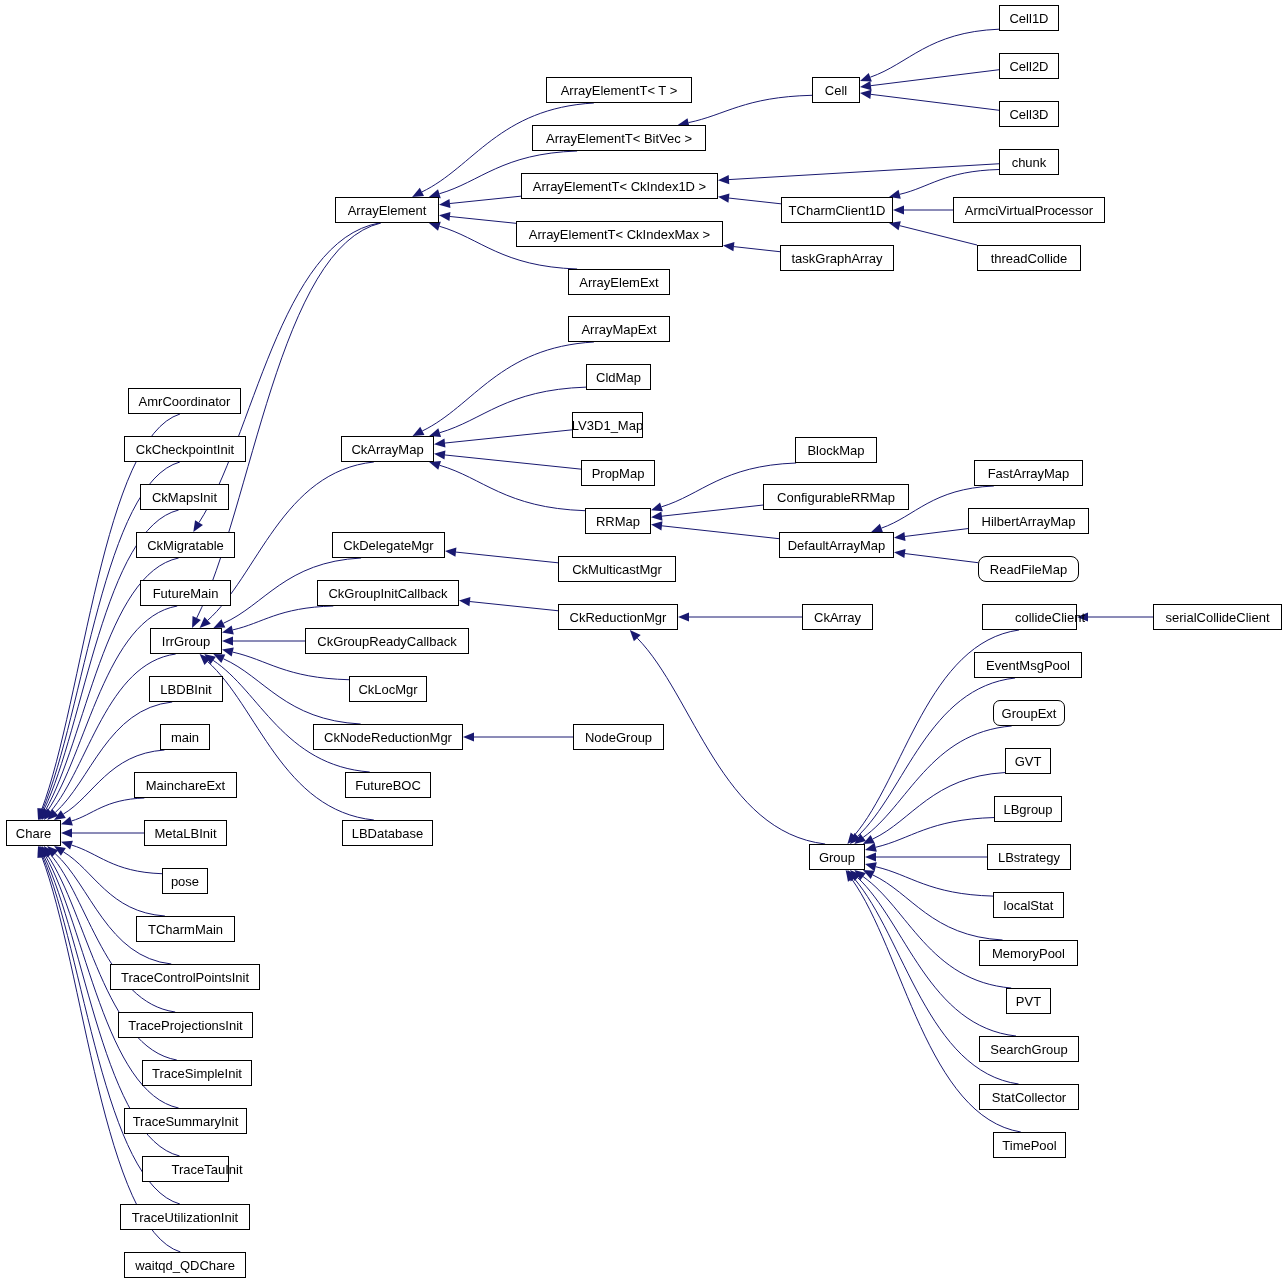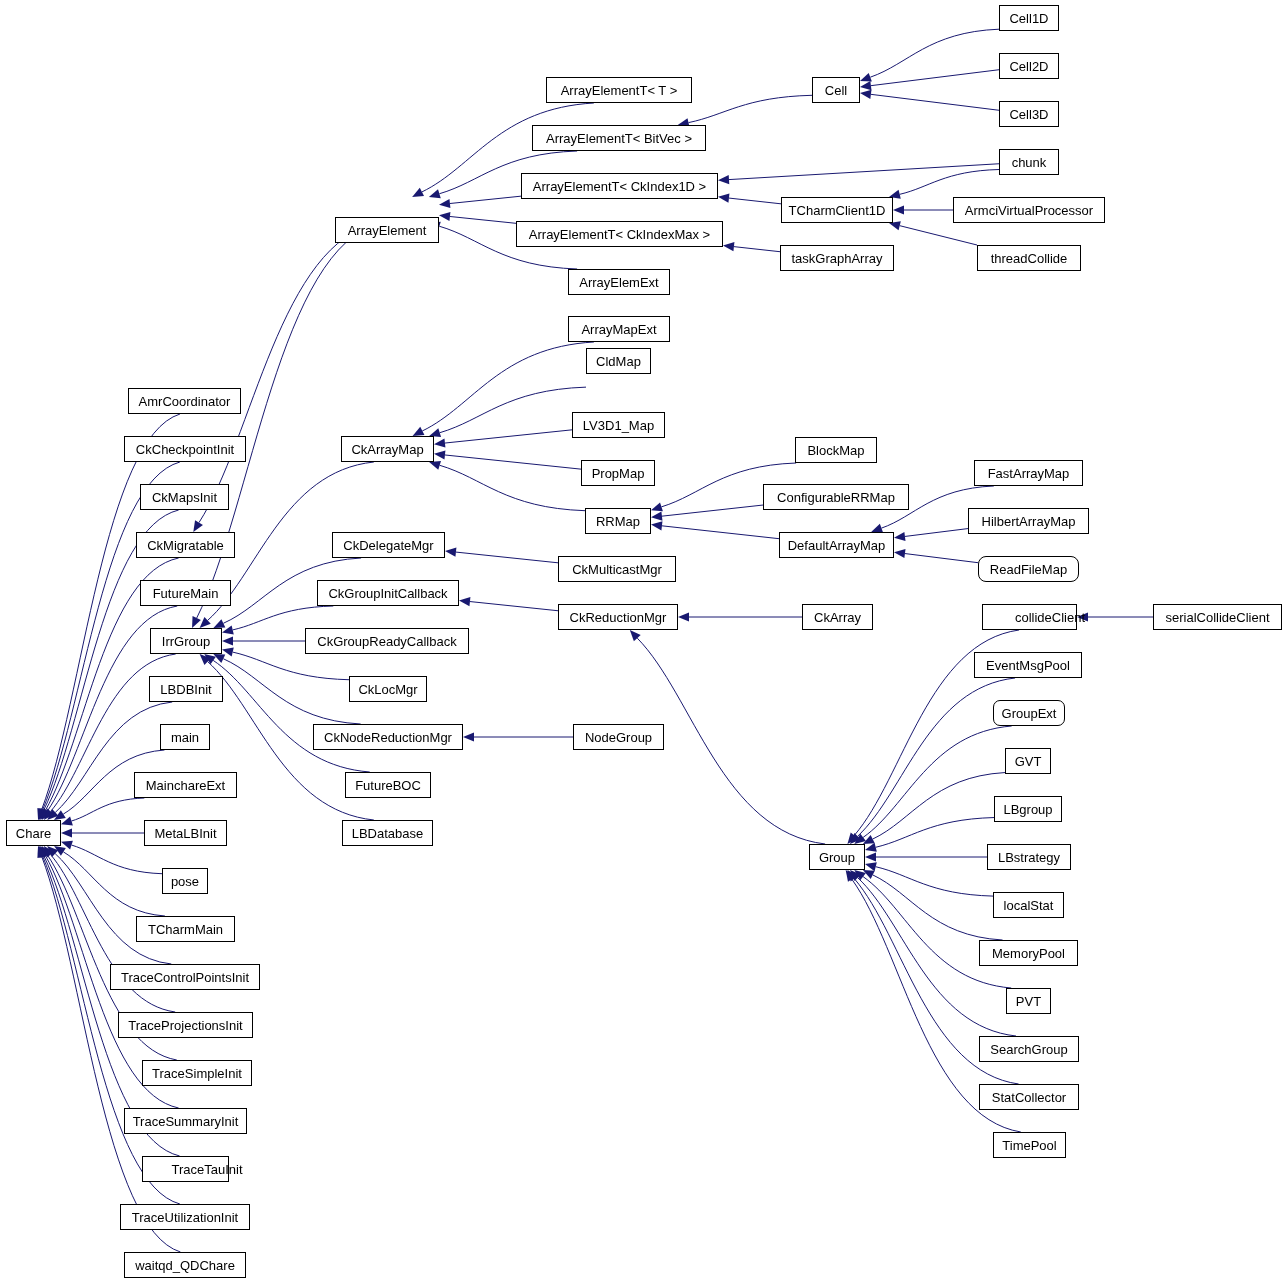--- a/index.html
+++ b/index.html
@@ -196,29 +196,29 @@
     </svg>
 <div class="node" style="left: 999px; top: 5px; width: 60px;">Cell1D</div>
     <div class="node" style="left: 999px; top: 53px; width: 60px;">Cell2D</div>
     <div class="node" style="left: 999px; top: 101px; width: 60px;">Cell3D</div>
     <div class="node" style="left: 812px; top: 77px; width: 48px;">Cell</div>
     <div class="node" style="left: 546px; top: 77px; width: 146px;">ArrayElementT&lt; T &gt;</div>
     <div class="node" style="left: 532px; top: 125px; width: 174px;">ArrayElementT&lt; BitVec &gt;</div>
     <div class="node" style="left: 521px; top: 173px; width: 197px;">ArrayElementT&lt; CkIndex1D &gt;</div>
     <div class="node" style="left: 516px; top: 221px; width: 207px;">ArrayElementT&lt; CkIndexMax &gt;</div>
     <div class="node" style="left: 568px; top: 269px; width: 102px;">ArrayElemExt</div>
-    <div class="node" style="left: 335px; top: 197px; width: 104px; margin-top: 20px;">ArrayElement</div>
+    <div class="node" style="left: 335px; top: 197px; width: 104px;">ArrayElement</div>
     <div class="node" style="left: 999px; top: 149px; width: 60px;">chunk</div>
     <div class="node" style="left: 781px; top: 197px; width: 112px;">TCharmClient1D</div>
     <div class="node" style="left: 953px; top: 197px; width: 152px;">ArmciVirtualProcessor</div>
     <div class="node" style="left: 977px; top: 245px; width: 104px;">threadCollide</div>
     <div class="node" style="left: 780px; top: 245px; width: 114px;">taskGraphArray</div>
     <div class="node" style="left: 568px; top: 316px; width: 102px;">ArrayMapExt</div>
-    <div class="node" style="left: 586px; top: 348px; width: 65px;">CldMap</div>
-    <div class="node" style="left: 572px; top: 412px; width: 93px; text-align: right;">LV3D1_Map</div>
+    <div class="node" style="left: 586px; top: 364px; width: 65px;">CldMap</div>
+    <div class="node" style="left: 572px; top: 412px; width: 71px; text-align: right;">LV3D1_Map</div>
     <div class="node" style="left: 581px; top: 460px; width: 74px;">PropMap</div>
     <div class="node" style="left: 341px; top: 436px; width: 93px;">CkArrayMap</div>
     <div class="node" style="left: 585px; top: 508px; width: 66px;">RRMap</div>
     <div class="node" style="left: 795px; top: 437px; width: 82px;">BlockMap</div>
     <div class="node" style="left: 763px; top: 484px; width: 146px;">ConfigurableRRMap</div>
     <div class="node" style="left: 779px; top: 532px; width: 115px;">DefaultArrayMap</div>
     <div class="node" style="left: 974px; top: 460px; width: 109px;">FastArrayMap</div>
     <div class="node" style="left: 968px; top: 508px; width: 121px;">HilbertArrayMap</div>
     <div class="node" style="left: 978px; top: 556px; width: 101px; border-radius: 8px;">ReadFileMap</div>
     <div class="node" style="left: 332px; top: 532px; width: 113px;">CkDelegateMgr</div>

